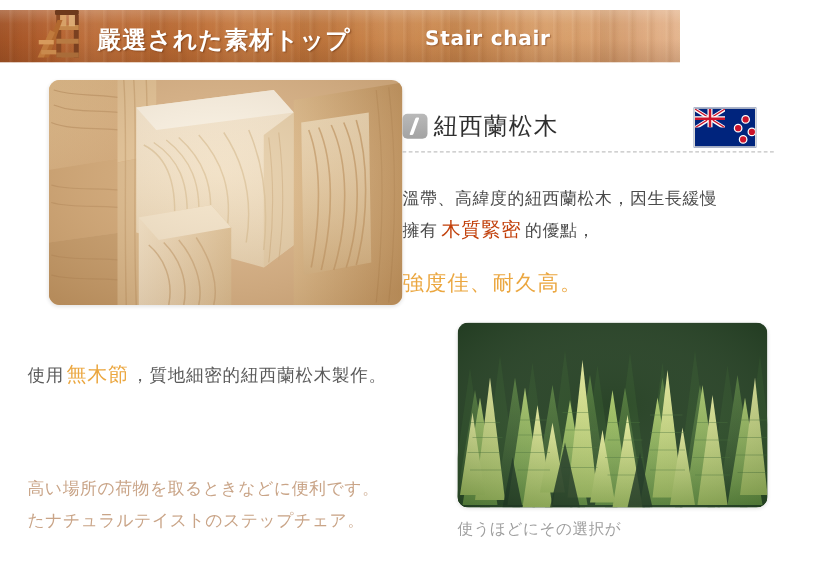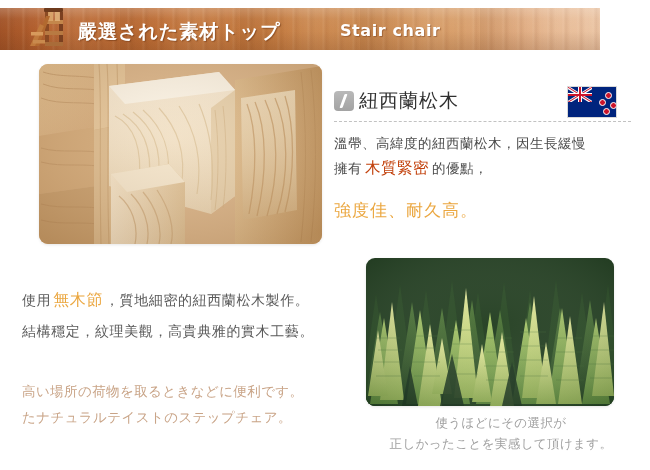--- a/index.html
+++ b/index.html
@@ -13,21 +13,21 @@
     font-family: "DejaVu Sans", "Liberation Sans", sans-serif;
     overflow: hidden;
     position: relative;
   }
 
   
   .header {
     position: absolute;
     left: 0;
     top: 8px;
-    width: 600px;
+    width: 544px;
     height: 42px;
     overflow: hidden;
   }
   .header-band {
     position: absolute;
     left: 0;
     top: 0;
     width: 650px;
     height: 42px;
     background:
@@ -129,21 +129,21 @@
     width: 283px;
     height: 180px;
     border-radius: 9px;
     overflow: hidden;
     box-shadow: 0 1px 3px rgba(0,0,0,0.10);
   }
 
   
   .info {
     position: absolute;
-    left: 334px;
+    left: 322px;
     top: 86px;
     width: 300px;
   }
   .info-head {
     display: flex;
     align-items: center;
     height: 30px;
   }
   .badge-icon {
     width: 20px;
@@ -219,21 +219,21 @@
     border-radius: 50%;
     box-sizing: content-box;
   }
   .info-divider {
     margin-top: 5px;
     width: 297px;
     height: 0;
     border-top: 1px dashed #c2c2c2;
   }
   .info-body {
-    margin-top: 9px;
+    margin-top: 25px;
     font-size: 13.5px;
     color: #4a4a4a;
     line-height: 25px;
     letter-spacing: 0.5px;
   }
   .hl-orange {
     color: #c2410c;
     font-size: 15.5px;
     padding: 0 3px;
   }
@@ -279,21 +279,21 @@
     height: 148px;
     border-radius: 9px;
     overflow: hidden;
     box-shadow: 0 1px 3px rgba(0,0,0,0.10);
   }
   .forest-caption {
     position: absolute;
     left: 366px;
     top: 412px;
     width: 270px;
-    text-align: center;
+    text-align: left;
     font-size: 12.5px;
     color: #9f9f9f;
     line-height: 21px;
     letter-spacing: 0.4px;
   }
   .forest-caption .l1 { display: block; }
   .forest-caption .l2 { display: block; }
 </style>
 </head>
 <body>
@@ -473,21 +473,20 @@
     </div>
   </div>
 
   <div class="info-strong">強度佳、耐久高。</div>
 </div>
 
 <div class="desc-zh">
   <div>
     <span>使用</span><span class="hl">無木節</span><span>，質地細密的紐西蘭松木製作。</span>
   </div>
-  <div>結構穩定，紋理美觀，高貴典雅的實木工藝。</div>
 </div>
 
 <div class="desc-jp">
   <div>高い場所の荷物を取るときなどに便利です。</div>
   <div>たナチュラルテイストのステップチェア。</div>
 </div>
 
 <div class="forest-photo">
   <svg width="248" height="148" viewBox="0 0 248 148" preserveAspectRatio="none">
     <defs>
@@ -576,14 +575,13 @@
       <radialGradient id="forestShade" cx="50%" cy="45%" r="78%">
         <stop offset="0%" stop-color="#ffffff" stop-opacity="0.05"></stop>
         <stop offset="100%" stop-color="#0d2310" stop-opacity="0.28"></stop>
       </radialGradient>
     </defs>
   </svg>
 </div>
 
 <div class="forest-caption">
   <span class="l1">使うほどにその選択が</span>
-  <span class="l2">正しかったことを実感して頂けます。</span>
 </div>
 
 </body></html>

